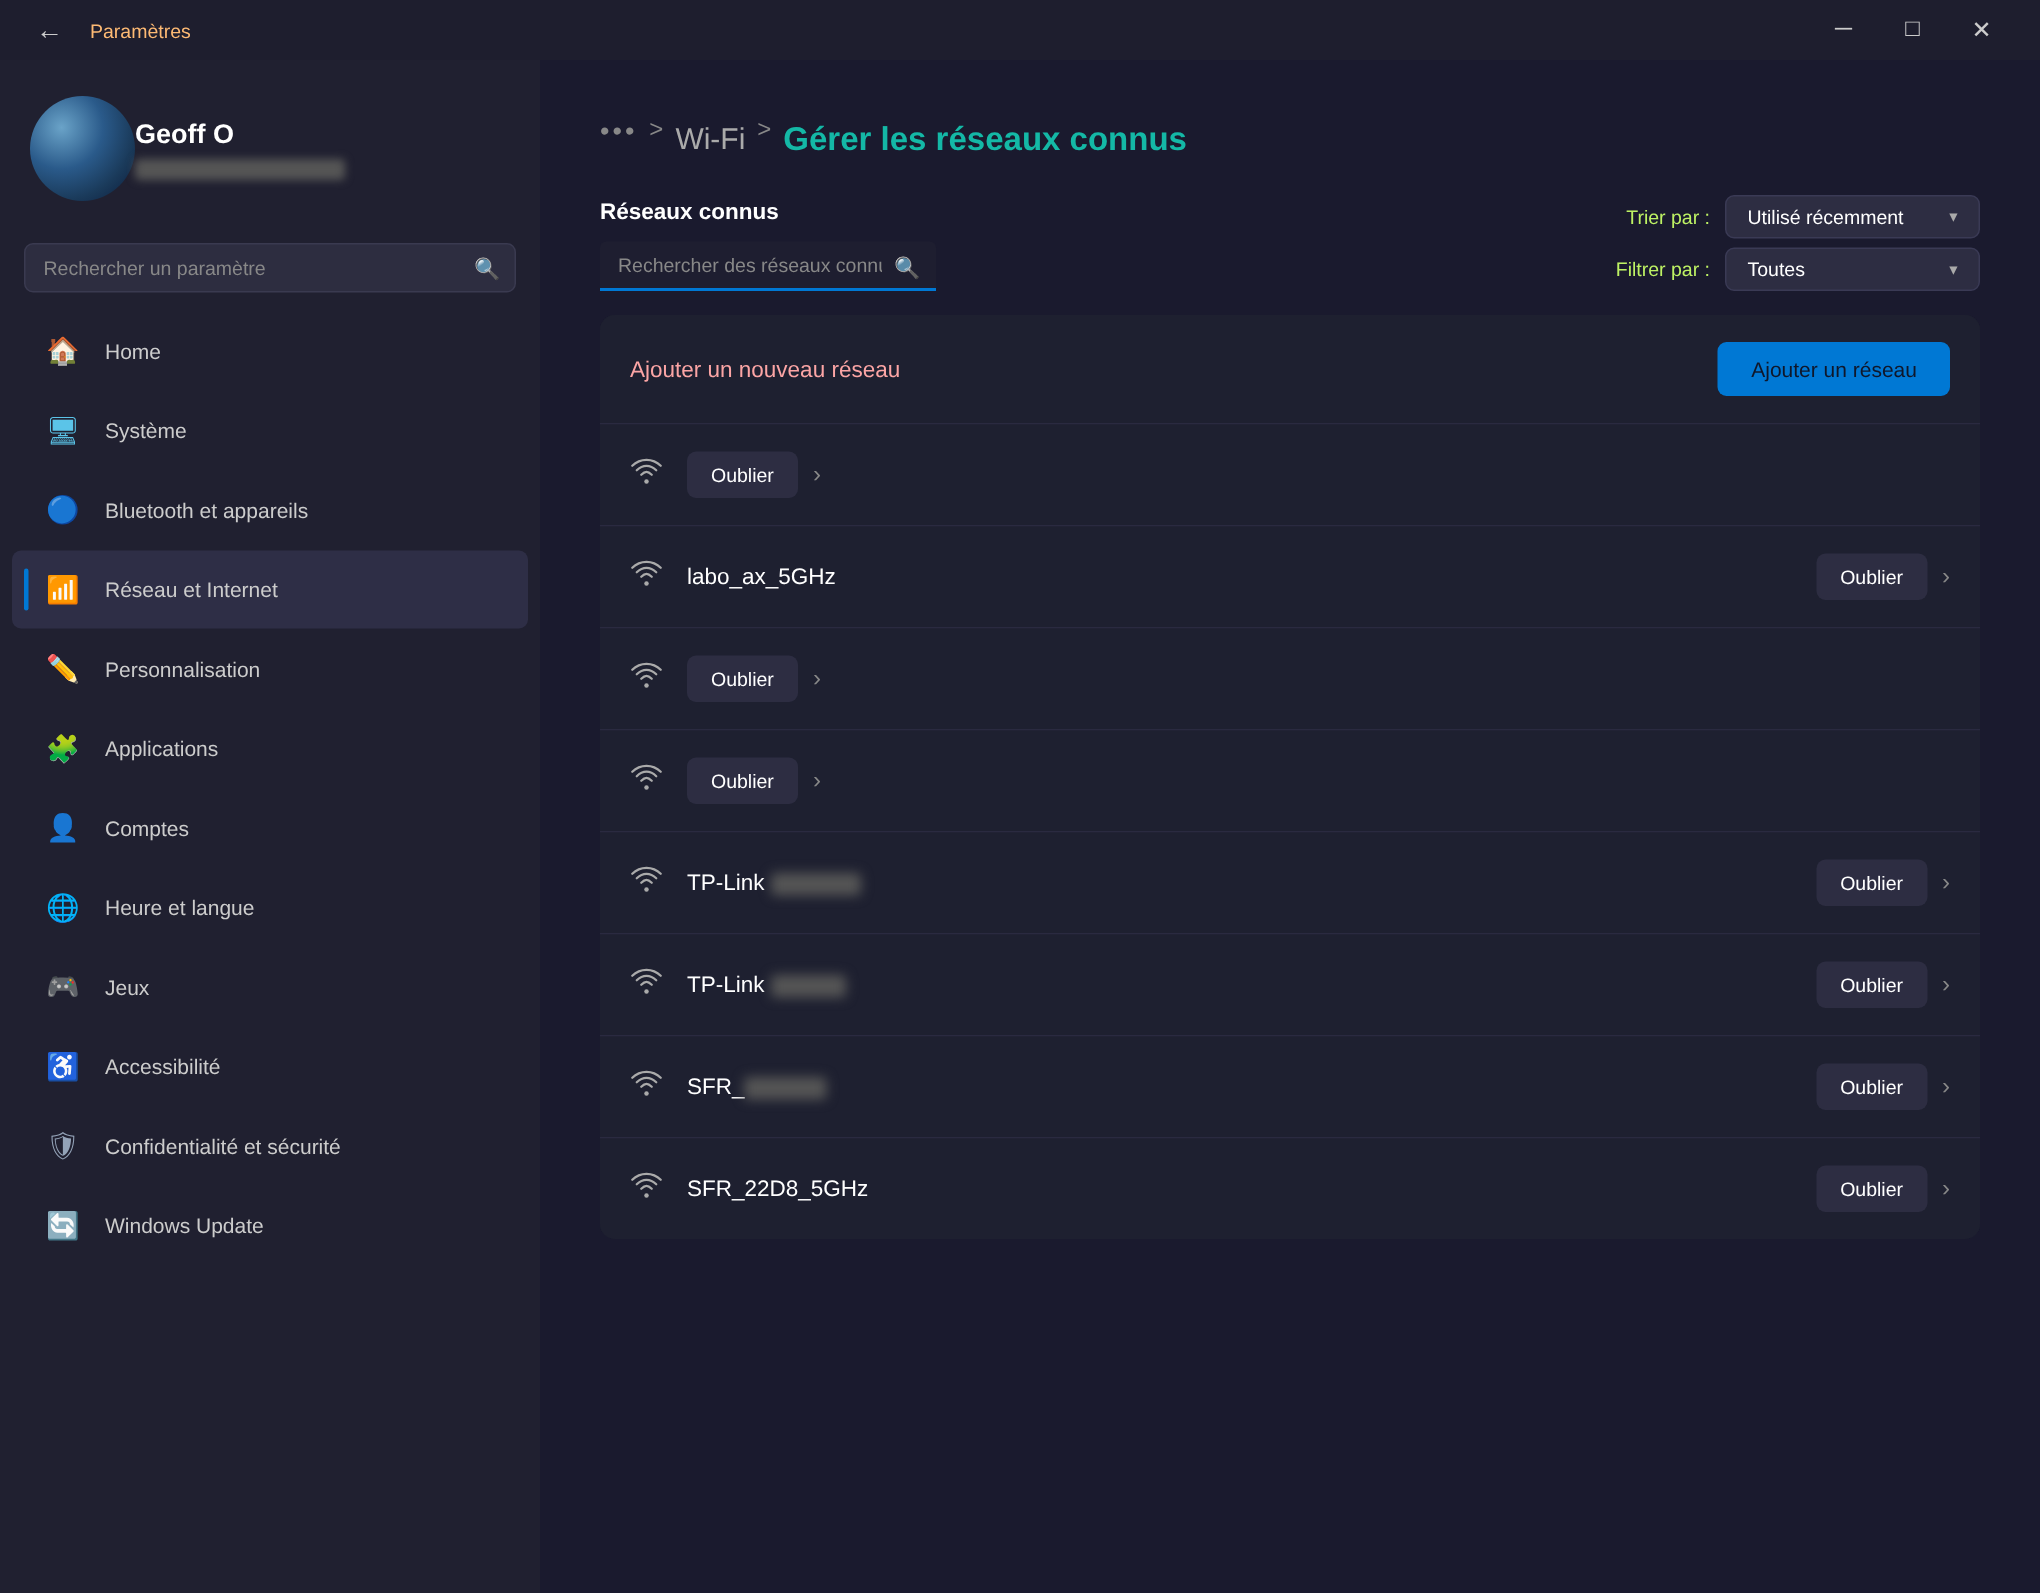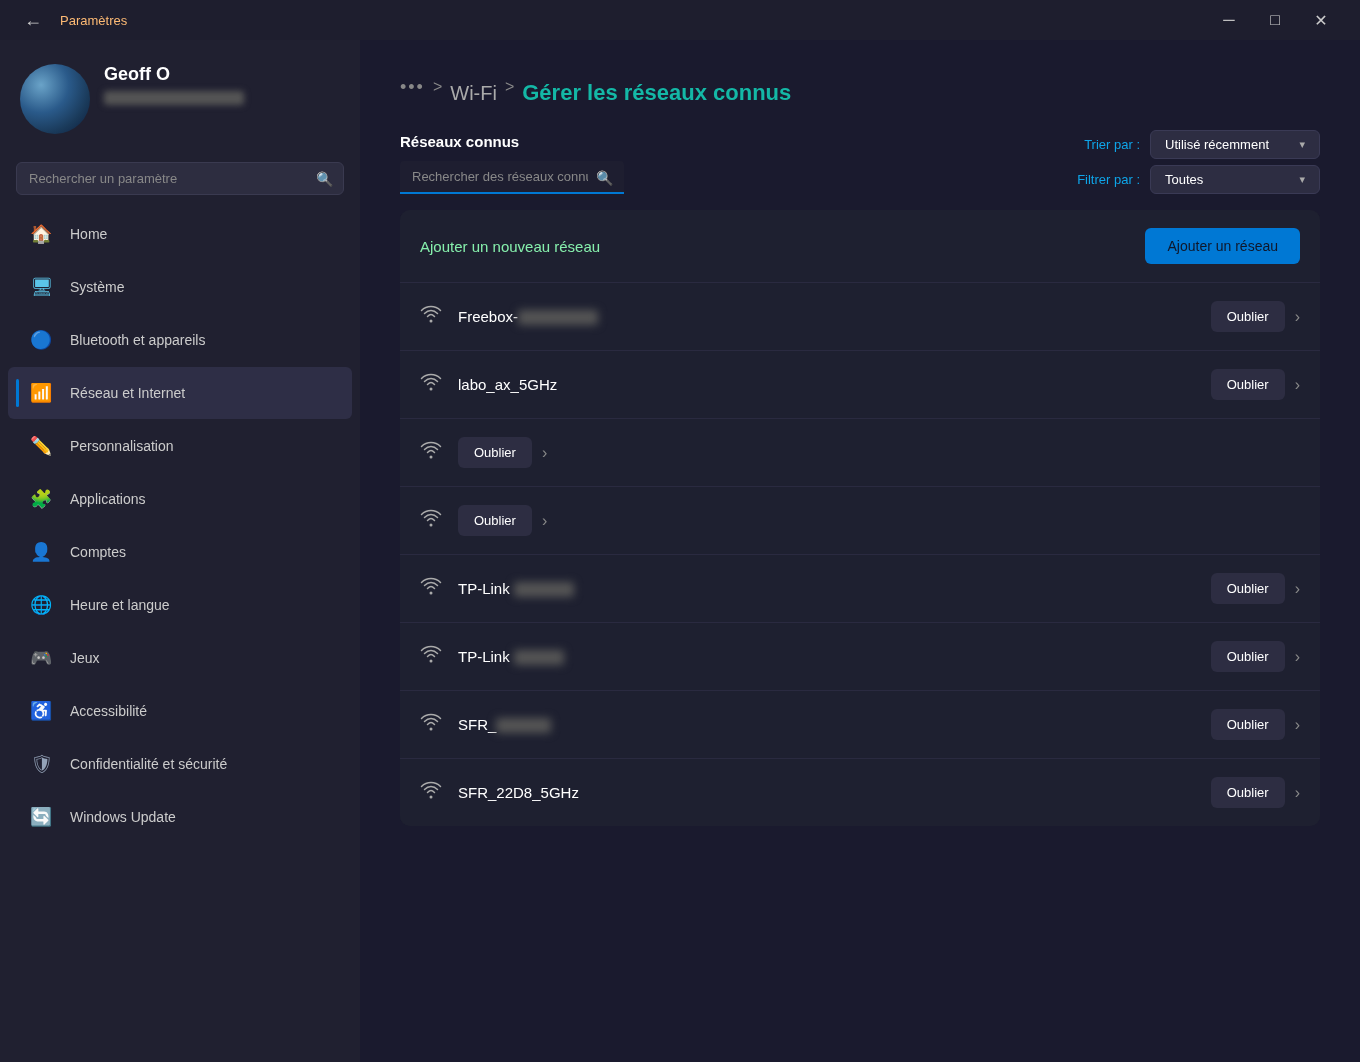--- a/index.html
+++ b/index.html
@@ -63,21 +63,21 @@
     .sidebar {
       width: 360px;
       background: #202030;
       display: flex;
       flex-direction: column;
       overflow-y: auto;
       flex-shrink: 0;
     }
     .user-section {
       display: flex;
-      gap: 14px;
+      align-items: center;
       padding: 24px 20px 20px;
     }
     .avatar {
       width: 70px;
       height: 70px;
       border-radius: 50%;
       background: linear-gradient(135deg, #4a7a9b, #2c3e6b, #8a6a4a, #c4a26a);
       flex-shrink: 0;
       overflow: hidden;
       display: flex;
@@ -221,21 +221,21 @@
       flex-direction: column;
       align-items: flex-end;
       gap: 6px;
     }
     .sort-row, .filter-row {
       display: flex;
       align-items: center;
       gap: 10px;
     }
     .sort-label, .filter-label {
-      color: #0ea5e9;
+      color: #bef264;
       font-size: 13px;
     }
     .dropdown-btn {
       background: #2d2d42;
       border: 1px solid #3a3a55;
       border-radius: 6px;
       color: #fff;
       padding: 6px 14px;
       font-size: 13px;
       cursor: pointer;
@@ -311,21 +311,21 @@
     }
     .network-name-blur {
       display: inline-block;
       background: #555;
       border-radius: 3px;
       filter: blur(4px);
       height: 15px;
       vertical-align: middle;
     }
     .add-network-text {
-      color: #86efac;
+      color: #fca5a5;
       font-size: 15px;
     }
     .btn-add-network {
       background: #0078d4;
       color: #0f172a;
       border: none;
       border-radius: 6px;
       padding: 10px 22px;
       font-size: 14px;
       cursor: pointer;
@@ -481,21 +481,20 @@
         <div id="network-rows-container">
             <div class="network-row">
     <span class="wifi-icon">
       <svg width="22" height="18" viewBox="0 0 22 18" fill="none">
         <path d="M11 14.5a1.5 1.5 0 1 1 0 3 1.5 1.5 0 0 1 0-3z" fill="#aaa"></path>
         <path d="M7.5 11.5C8.8 10.2 9.8 9.5 11 9.5s2.2.7 3.5 2" stroke="#aaa" stroke-width="1.5" stroke-linecap="round" fill="none"></path>
         <path d="M4.5 8.5C6.4 6.6 8.6 5.5 11 5.5s4.6 1.1 6.5 3" stroke="#aaa" stroke-width="1.5" stroke-linecap="round" fill="none"></path>
         <path d="M1.5 5.5C4.0 3.0 7.3 1.5 11 1.5s7 1.5 9.5 4" stroke="#aaa" stroke-width="1.5" stroke-linecap="round" fill="none"></path>
       </svg>
     </span>
-    <span class="network-name">Freebox-<span class="network-name-blur" style="width:80px;">&nbsp;</span></span>
     <button class="btn-forget">Oublier</button>
     <span class="chevron-right">›</span>
   </div>
             <div class="network-row">
     <span class="wifi-icon">
       <svg width="22" height="18" viewBox="0 0 22 18" fill="none">
         <path d="M11 14.5a1.5 1.5 0 1 1 0 3 1.5 1.5 0 0 1 0-3z" fill="#aaa"></path>
         <path d="M7.5 11.5C8.8 10.2 9.8 9.5 11 9.5s2.2.7 3.5 2" stroke="#aaa" stroke-width="1.5" stroke-linecap="round" fill="none"></path>
         <path d="M4.5 8.5C6.4 6.6 8.6 5.5 11 5.5s4.6 1.1 6.5 3" stroke="#aaa" stroke-width="1.5" stroke-linecap="round" fill="none"></path>
         <path d="M1.5 5.5C4.0 3.0 7.3 1.5 11 1.5s7 1.5 9.5 4" stroke="#aaa" stroke-width="1.5" stroke-linecap="round" fill="none"></path>

